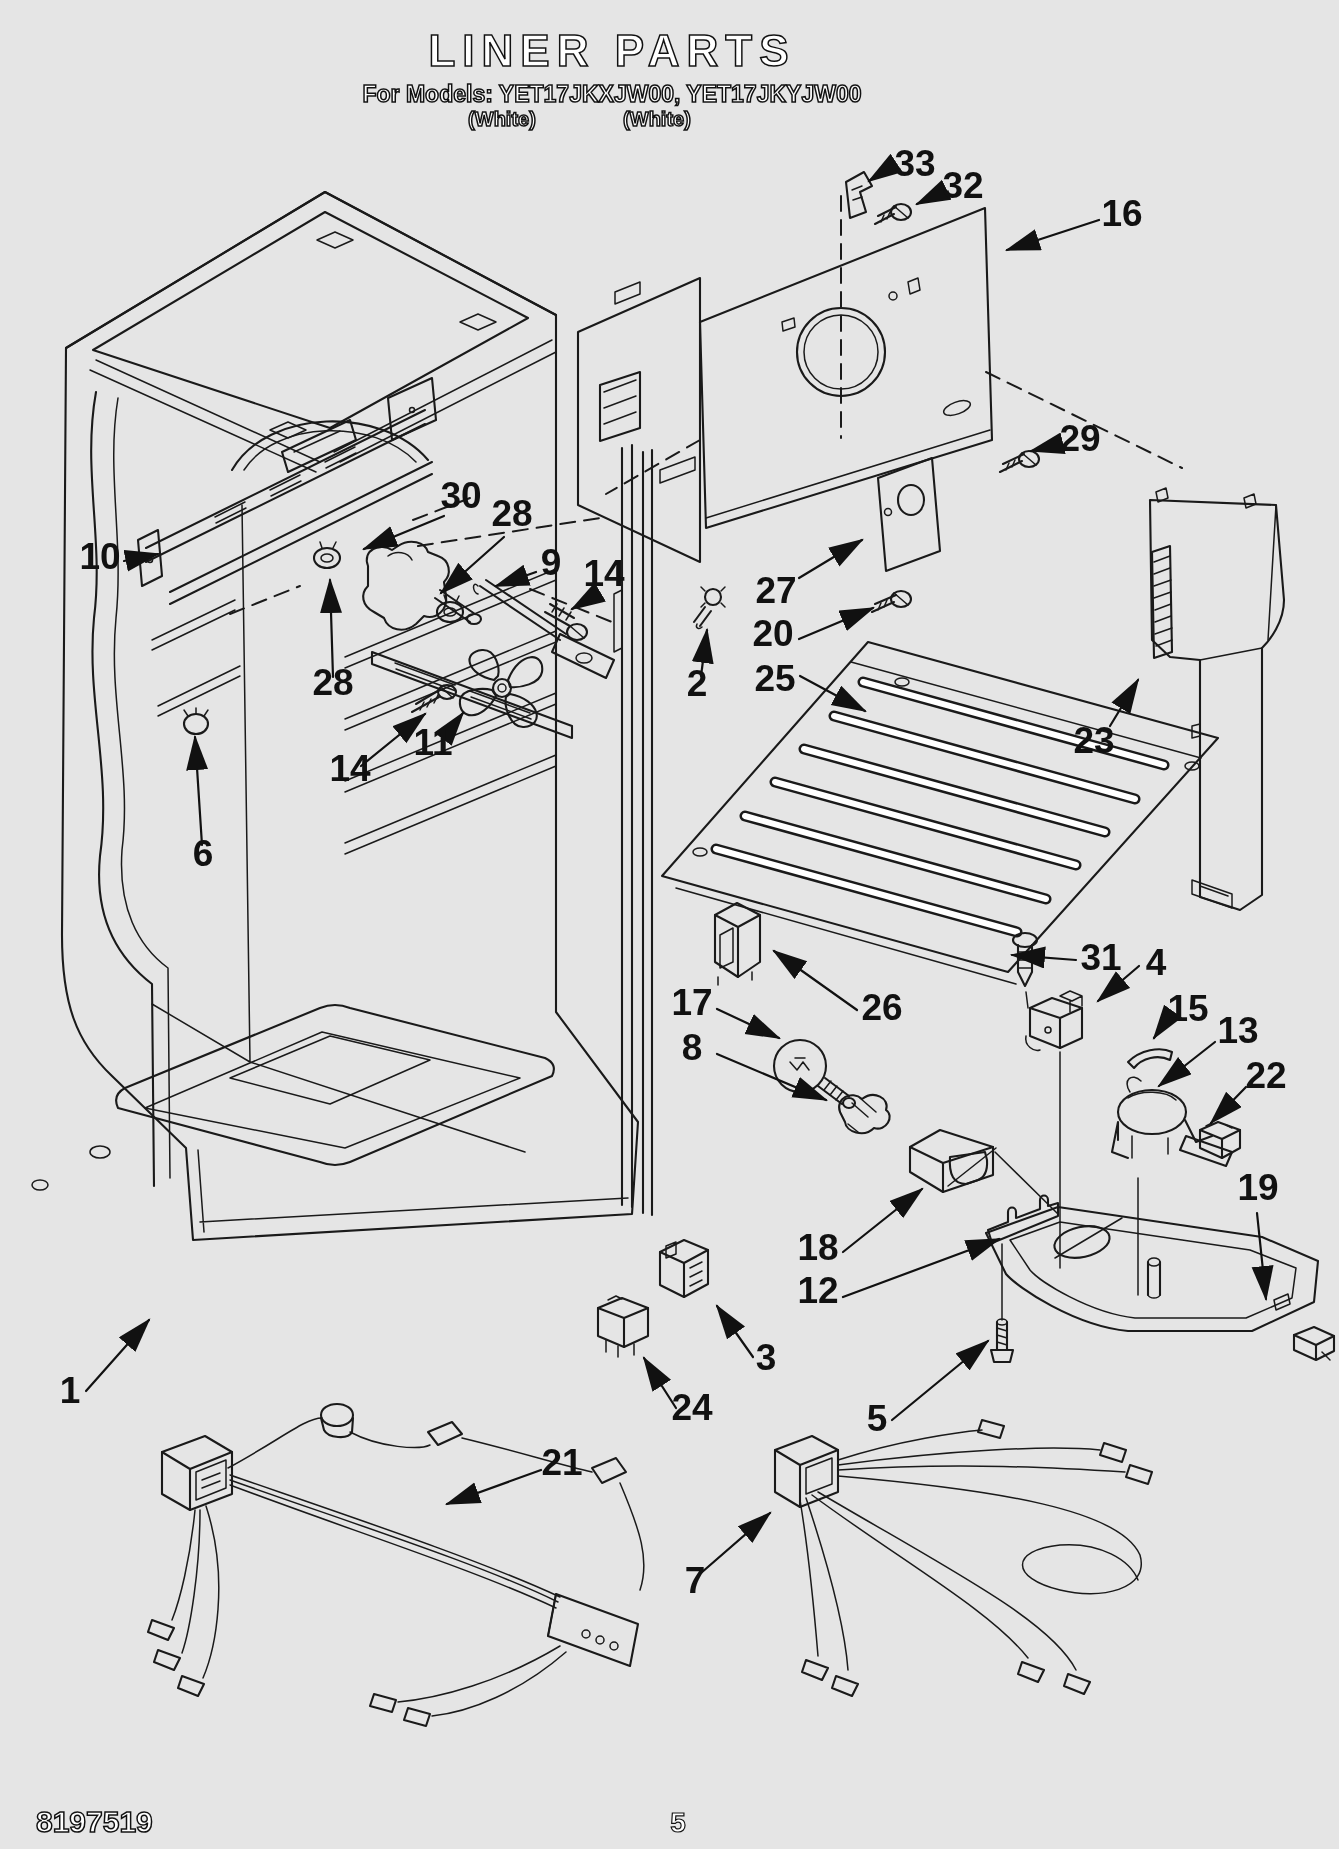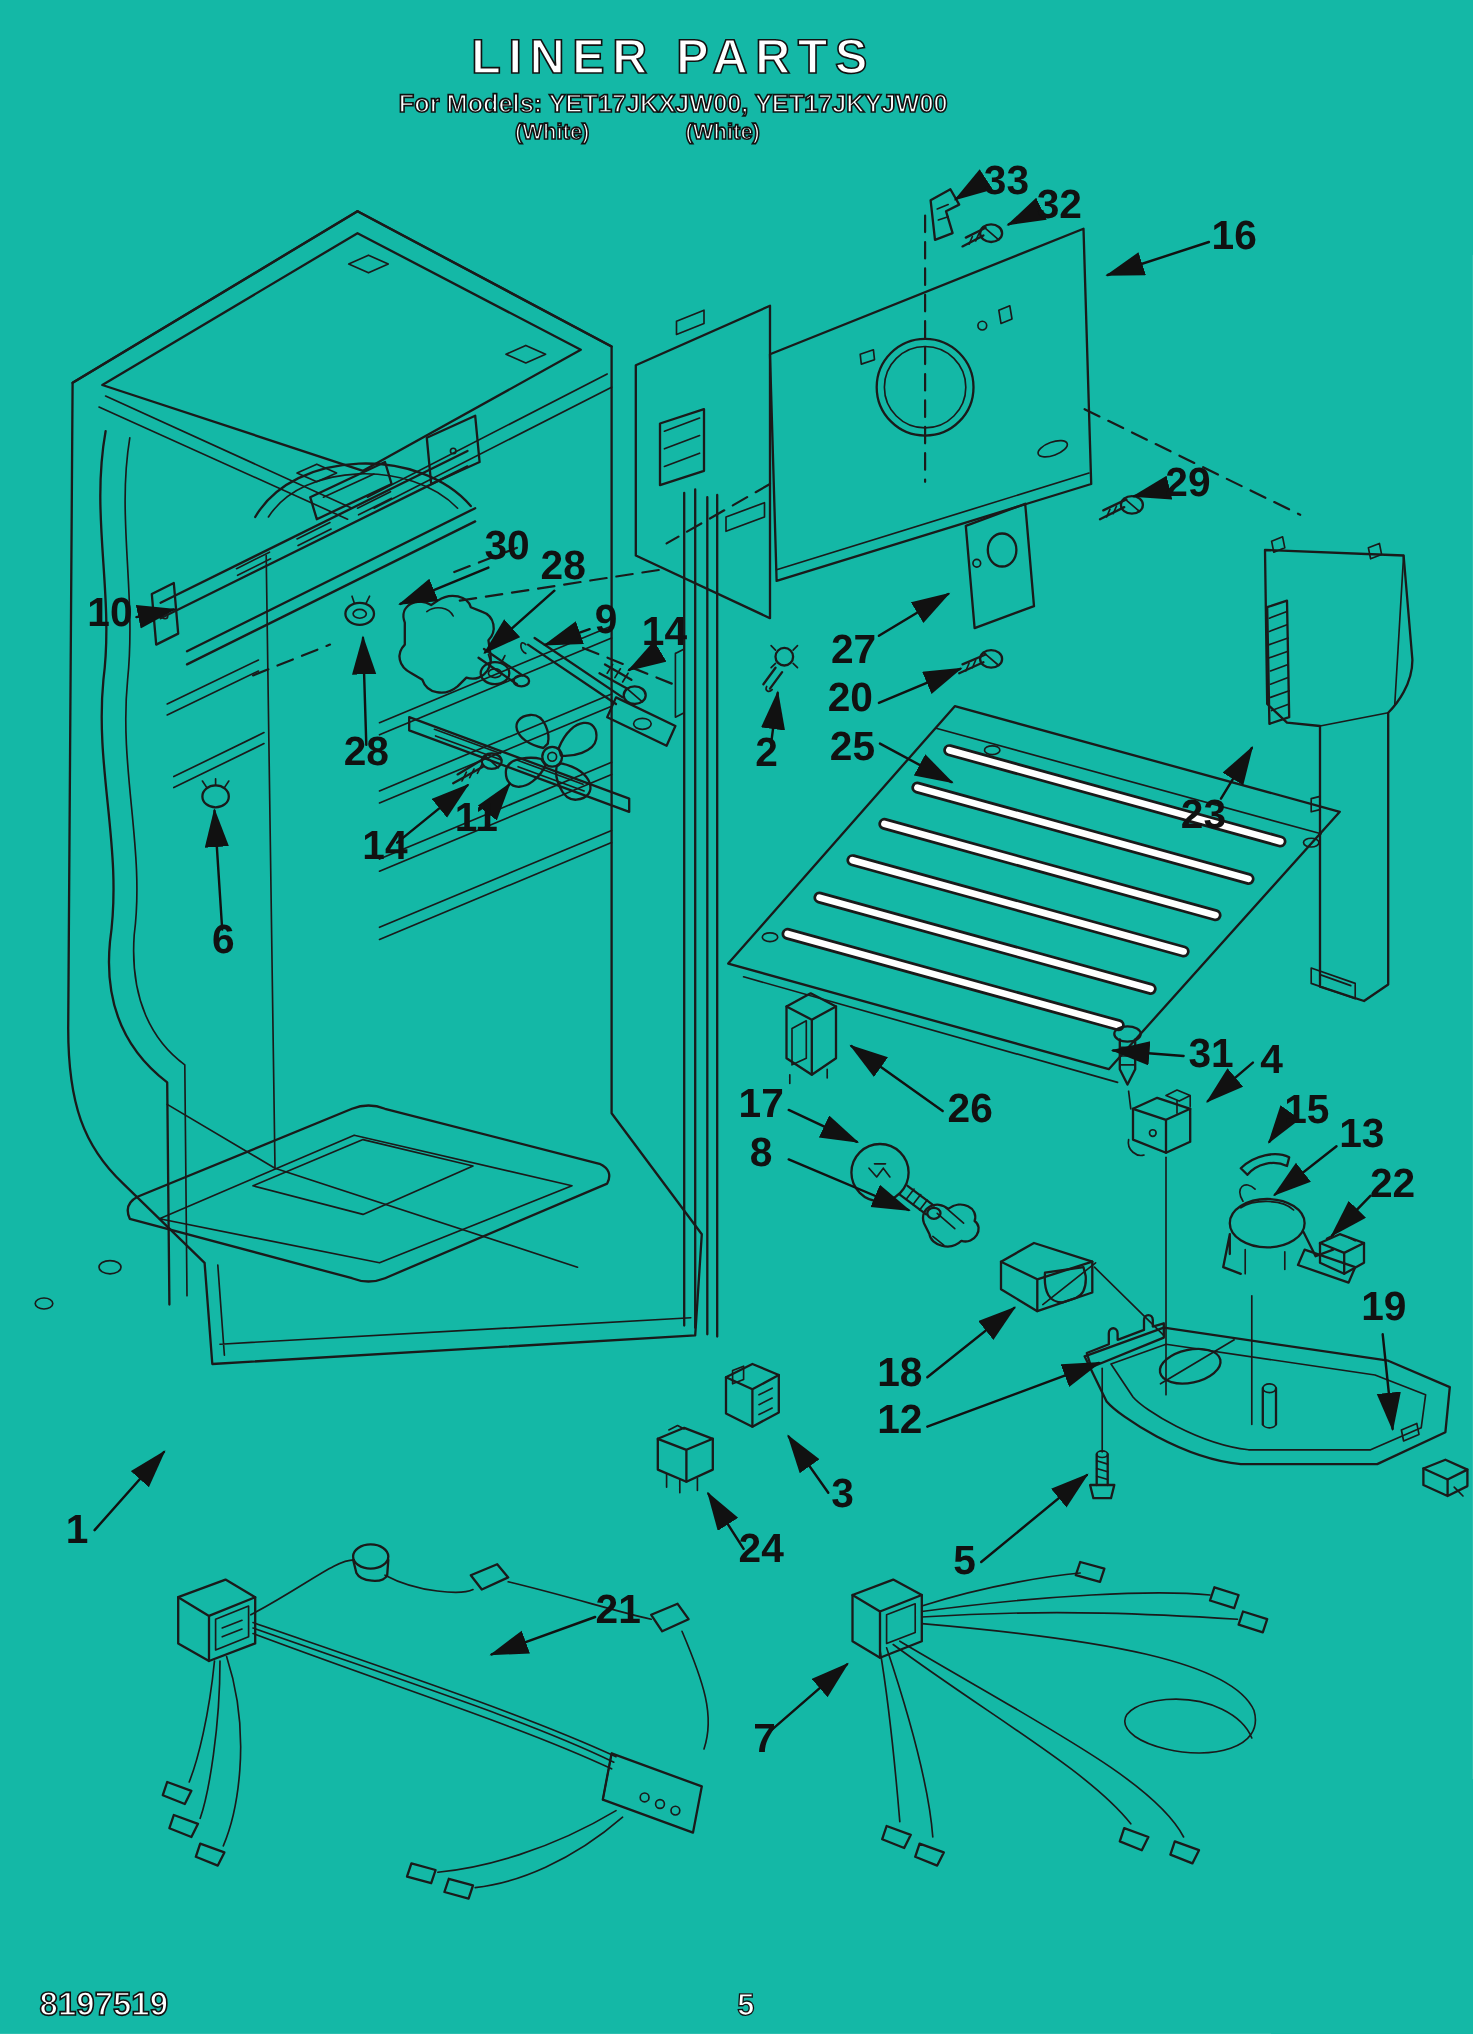--- a/index.html
+++ b/index.html
@@ -1,16 +1,16 @@
 <!DOCTYPE html>
 <html><head>
 <meta charset="utf-8">
 <style>
   html,body{margin:0;padding:0;background:#ffffff;}
-  .stage{position:relative;width:1339px;height:1849px;background:#14b8a6;overflow:hidden;
+  .stage{position:relative;width:1339px;height:1849px;background:#e5e5e5;overflow:hidden;
          font-family:"Liberation Sans",sans-serif;}
   svg{position:absolute;left:0;top:0;}
   .ln{fill:none;stroke:#1a1a1a;stroke-width:2.1;stroke-linecap:round;stroke-linejoin:round;}
   .thin{fill:none;stroke:#1a1a1a;stroke-width:1.5;stroke-linecap:round;stroke-linejoin:round;}
   .dash{fill:none;stroke:#1a1a1a;stroke-width:2;stroke-dasharray:15 9;stroke-linecap:round;}
   .lead{fill:none;stroke:#111;stroke-width:2.2;stroke-linecap:round;}
   .slotD{fill:none;stroke:#1a1a1a;stroke-width:11;stroke-linecap:round;}
   .slotW{fill:none;stroke:#ffffff;stroke-width:6;stroke-linecap:round;}
   .num{font-weight:bold;font-size:37px;fill:#111;text-anchor:middle;}
   .outl{font-weight:bold;fill:#ffffff;stroke:#111;stroke-width:1.5;text-anchor:middle;}

